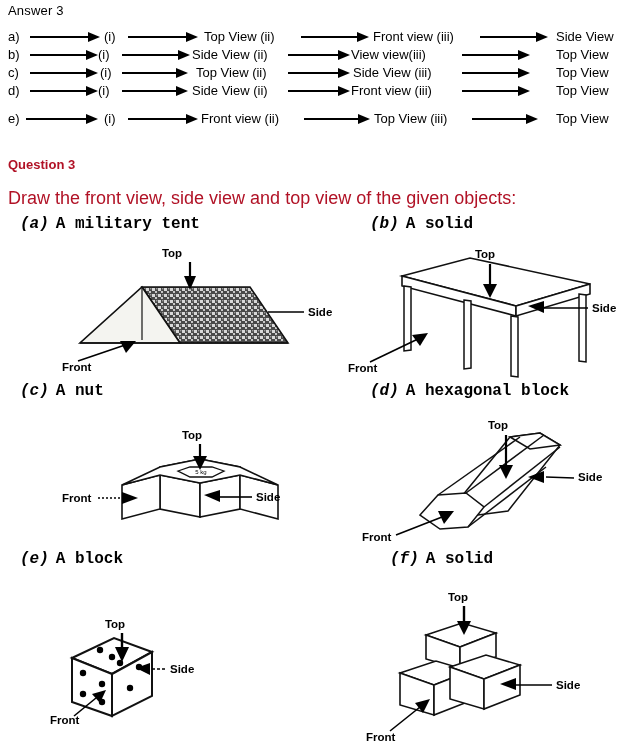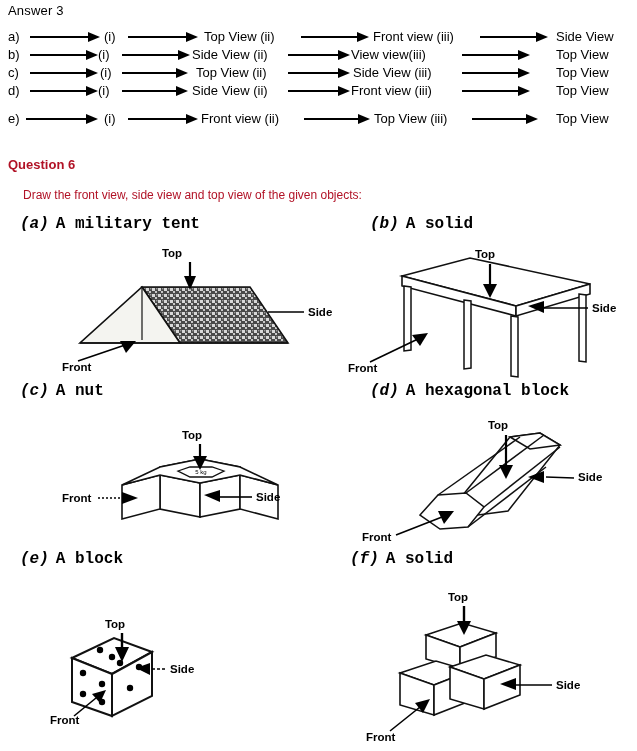--- a/index.html
+++ b/index.html
@@ -63,23 +63,23 @@
   .q-heading {
     position: absolute;
     left: 8px;
     top: 157px;
     font-size: 13px;
     font-weight: bold;
     color: #b11226;
   }
   .q-instruction {
     position: absolute;
-    left: 23px;
+    left: 8px;
     top: 188px;
-    font-size: 12px;
+    font-size: 18px;
     color: #b11226;
   }
 
   .obj-title {
     position: absolute;
     font-family: Liberation Mono, monospace;
     font-size: 16px;
     font-weight: bold;
     white-space: nowrap;
   }
@@ -270,21 +270,21 @@
       <svg width="66" height="18">
           <line x1="0" y1="9" x2="58" y2="9" stroke="#000" stroke-width="2"></line>
           <polygon points="66,9 54,4 54,14" fill="#000"></polygon>
         </svg>
     </span>
     <span class="cell" style="left:556px">Top View</span>
   </div>
 
 </div>
 
-<div class="q-heading">Question 6</div>
+<div class="q-heading">Question 3</div>
 <div class="q-instruction">Draw the front view, side view and top view of the given objects:</div>
 
 <div class="obj-title" style="left:20px;top:215px">
   <span class="enum">(a)</span><span>A military tent</span>
 </div>
 
 <div class="figure" style="left:20px;top:240px">
   <svg width="330" height="140" viewBox="0 0 330 140">
     <defs>
       <pattern id="tentTex" width="6" height="6" patternUnits="userSpaceOnUse">
@@ -444,21 +444,21 @@
     <text class="fig-label" x="130" y="83">Side</text>
     <line x1="112" y1="79" x2="126" y2="79" stroke="#000" stroke-width="1.5" stroke-dasharray="3 2"></line>
     <polygon points="96,78 110,73 110,85" fill="#000"></polygon>
 
     <text class="fig-label" x="10" y="134">Front</text>
     <line x1="34" y1="126" x2="56" y2="108" stroke="#000" stroke-width="1.6"></line>
     <polygon points="66,100 52,104 60,113" fill="#000"></polygon>
   </svg>
 </div>
 
-<div class="obj-title" style="left:350px;top:550px">
+<div class="obj-title" style="left:390px;top:550px">
   <span class="enum">(f)</span><span>A solid</span>
 </div>
 
 <div class="figure" style="left:360px;top:585px">
   <svg width="277" height="166" viewBox="0 0 277 166">
 
     <polygon points="66,50 102,38 136,48 100,62" fill="#fff" stroke="#111" stroke-width="1.6"></polygon>
     <polygon points="66,50 100,62 100,84 66,74" fill="#fff" stroke="#111" stroke-width="1.6"></polygon>
     <polygon points="100,62 136,48 136,72 100,84" fill="#fff" stroke="#111" stroke-width="1.6"></polygon>
 

